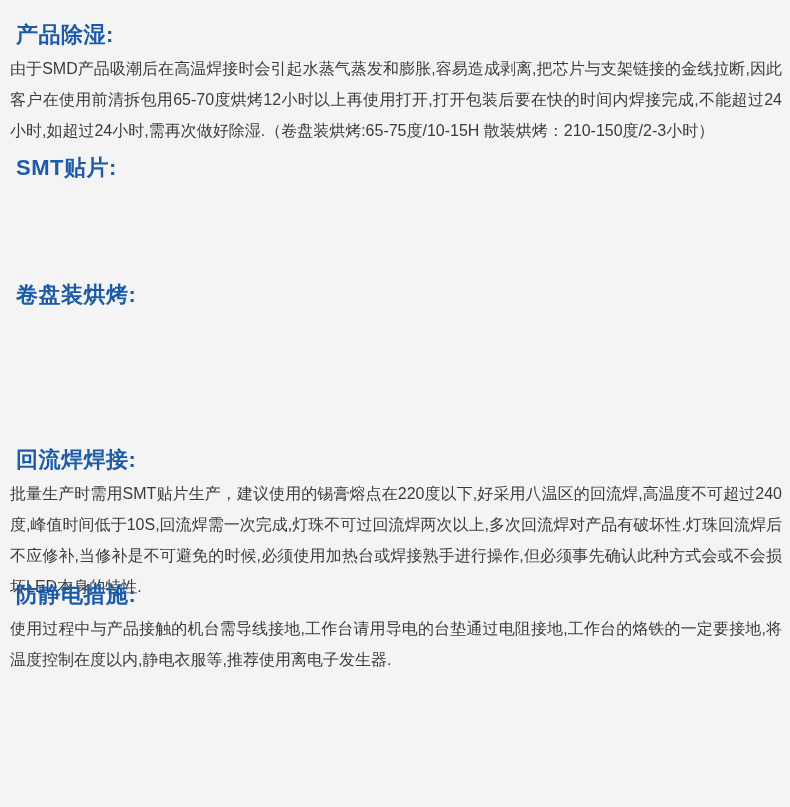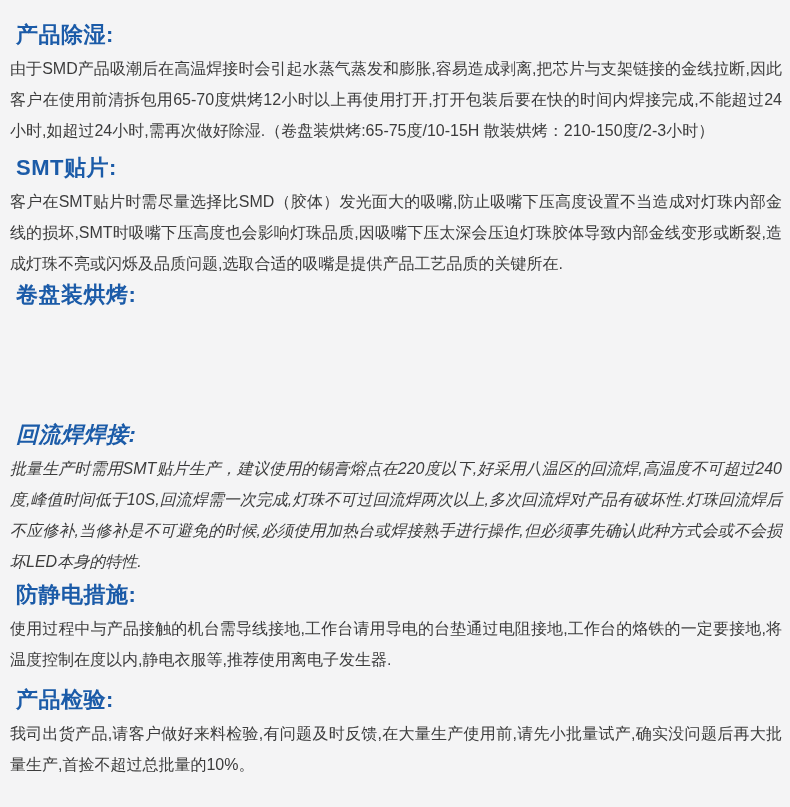--- a/index.html
+++ b/index.html
@@ -40,51 +40,46 @@
     font-size: 16px;
     line-height: 31px;
     color: #3c3c3c;
     text-align: justify;
     word-break: break-all;
   }
   
   .sec-0 { top: 20px; }
   .sec-1 { top: 153px; }
   .sec-2 { top: 280px; }
-  .sec-3 { top: 420px; font-style: italic; }
+  .sec-3 { top: 445px; }
   .sec-4 { top: 580px; }
   .sec-5 { top: 685px; }
 </style>
 </head>
 <body>
 
 <div class="page">
 
   <div class="section sec-0">
     <h2 class="section-title">产品除湿:</h2>
     <p class="section-body">由于SMD产品吸潮后在高温焊接时会引起水蒸气蒸发和膨胀,容易造成剥离,把芯片与支架链接的金线拉断,因此客户在使用前清拆包用65-70度烘烤12小时以上再使用打开,打开包装后要在快的时间内焊接完成,不能超过24小时,如超过24小时,需再次做好除湿.（卷盘装烘烤:65-75度/10-15H 散装烘烤：210-150度/2-3小时）</p>
   </div>
 
   <div class="section sec-1">
     <h2 class="section-title">SMT贴片:</h2>
-    <p class="section-body">客户在SMT贴片时需尽量选择比SMD（胶体）发光面大的吸嘴,防止吸嘴下压高度设置不当造成对灯珠内部金线的损坏,SMT时吸嘴下压高度也会影响灯珠品质,因吸嘴下压太深会压迫灯珠胶体导致内部金线变形或断裂,造成灯珠不亮或闪烁及品质问题,选取合适的吸嘴是提供产品工艺品质的关键所在.</p>
   </div>
 
   <div class="section sec-2">
     <h2 class="section-title">卷盘装烘烤:</h2>
   </div>
 
   <div class="section sec-3">
     <h2 class="section-title">回流焊焊接:</h2>
     <p class="section-body">批量生产时需用SMT贴片生产，建议使用的锡膏熔点在220度以下,好采用八温区的回流焊,高温度不可超过240度,峰值时间低于10S,回流焊需一次完成,灯珠不可过回流焊两次以上,多次回流焊对产品有破坏性.灯珠回流焊后不应修补,当修补是不可避免的时候,必须使用加热台或焊接熟手进行操作,但必须事先确认此种方式会或不会损坏LED本身的特性.</p>
   </div>
 
   <div class="section sec-4">
     <h2 class="section-title">防静电措施:</h2>
     <p class="section-body">使用过程中与产品接触的机台需导线接地,工作台请用导电的台垫通过电阻接地,工作台的烙铁的一定要接地,将温度控制在度以内,静电衣服等,推荐使用离电子发生器.</p>
   </div>
 
-  <div class="section sec-5">
-    <h2 class="section-title">产品检验:</h2>
-    <p class="section-body">我司出货产品,请客户做好来料检验,有问题及时反馈,在大量生产使用前,请先小批量试产,确实没问题后再大批量生产,首捡不超过总批量的10%。</p>
-  </div>
 
 </div>
 
 </body></html>

